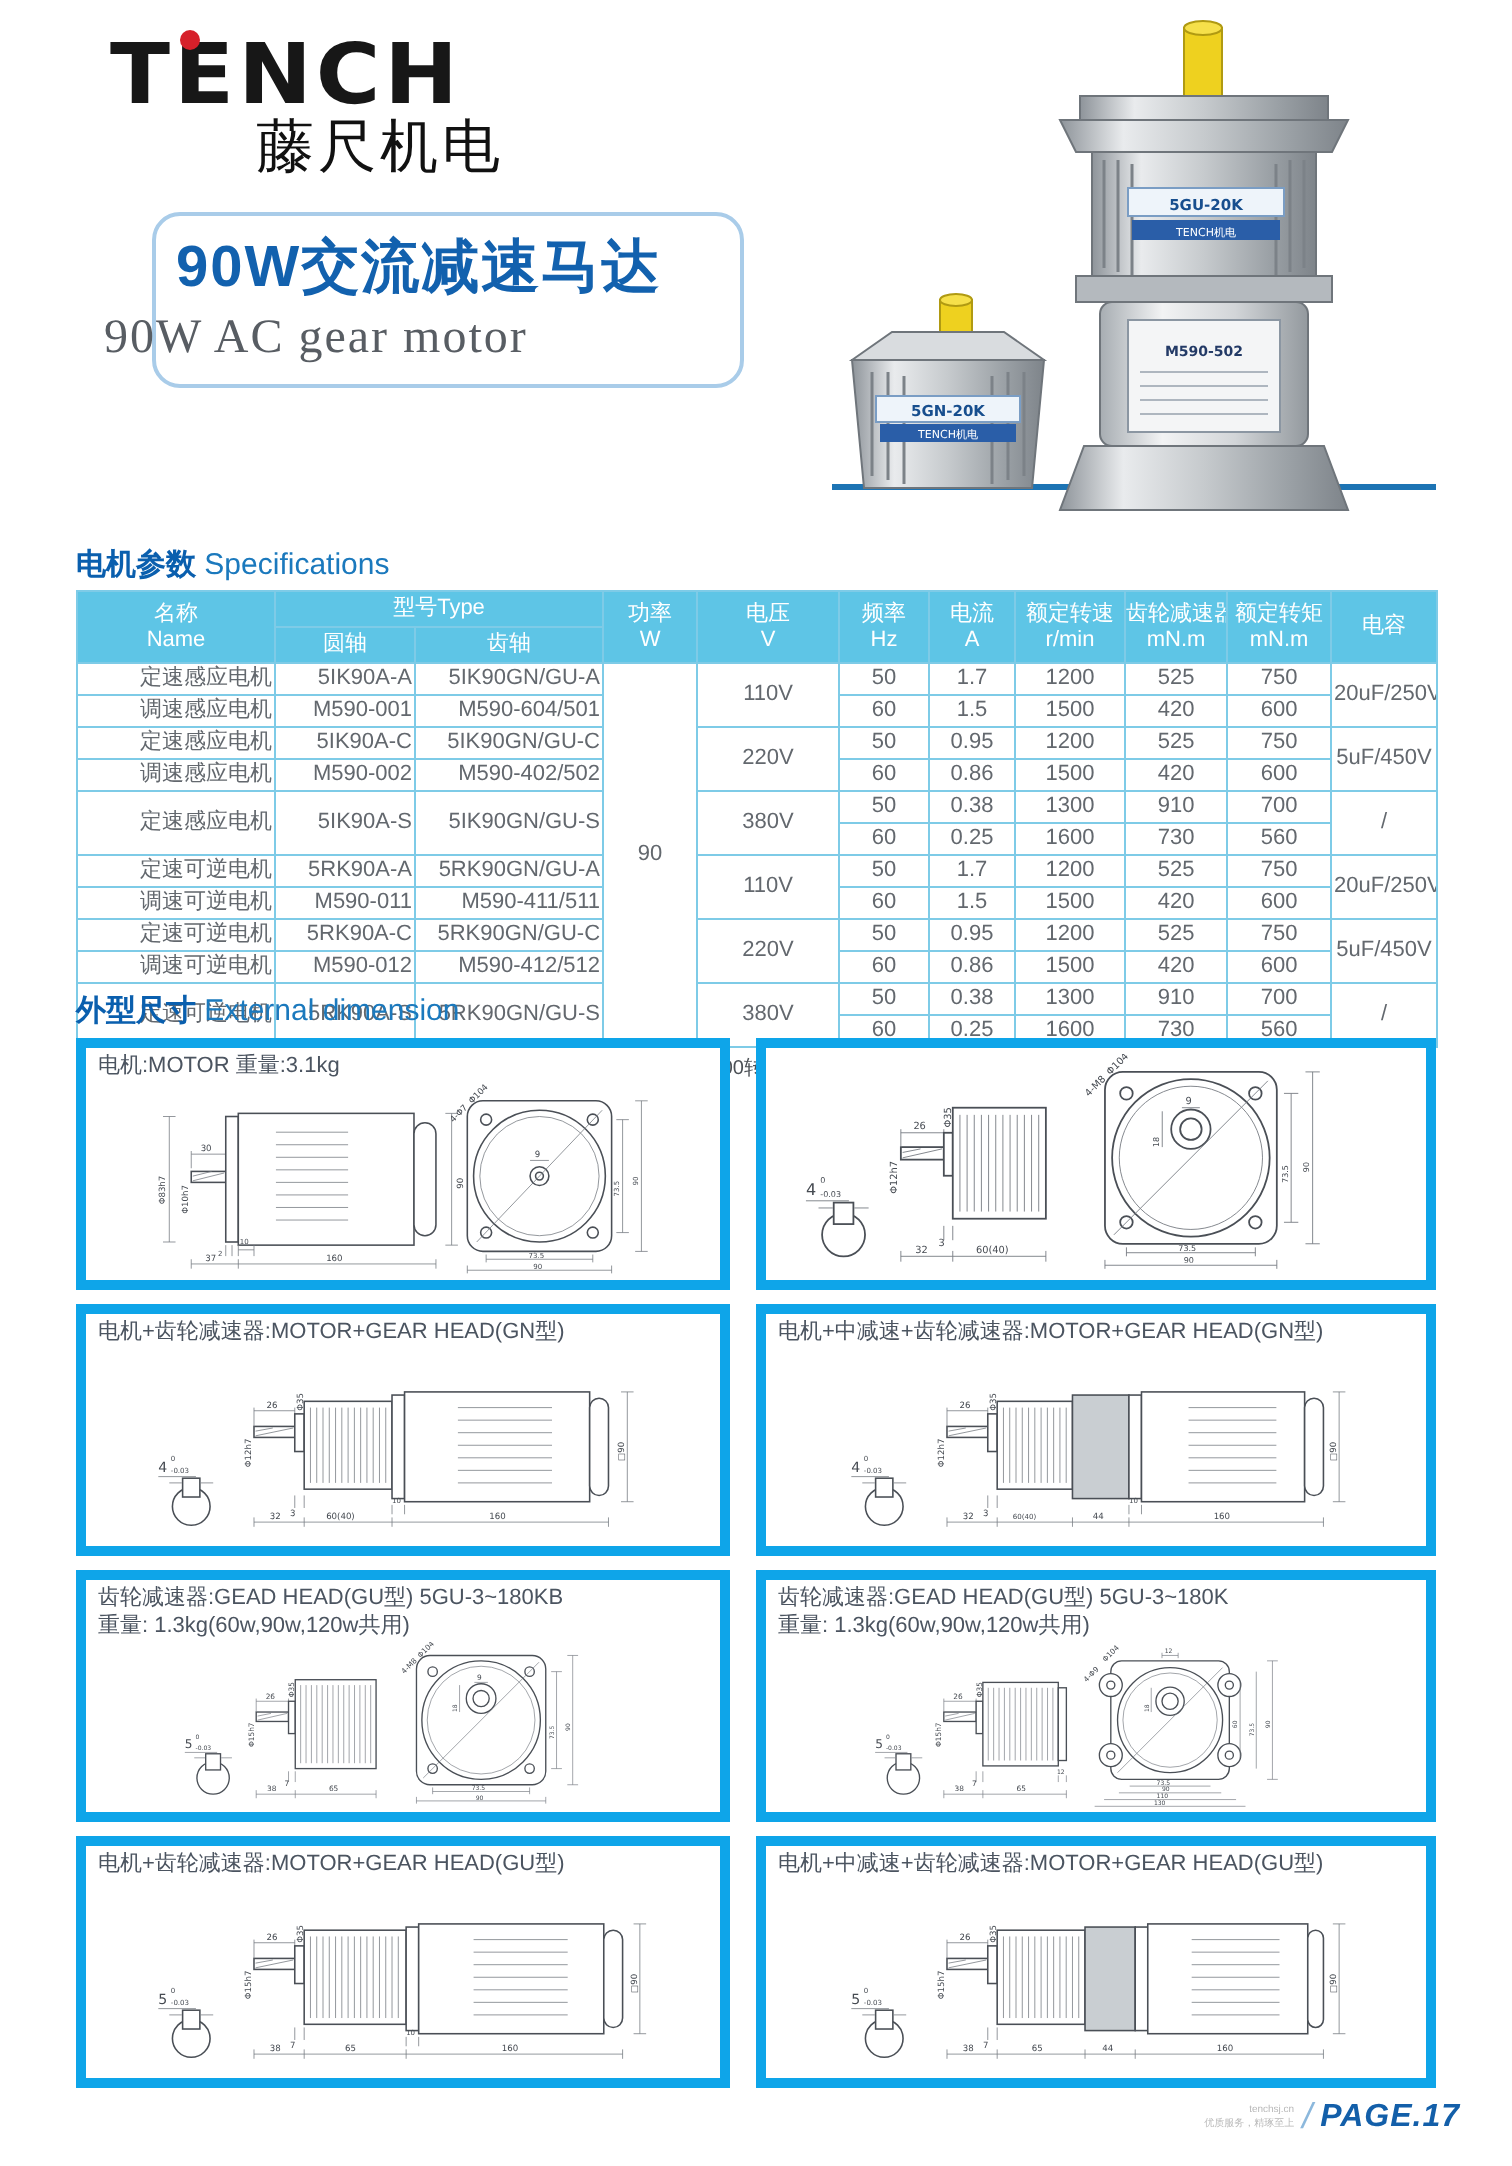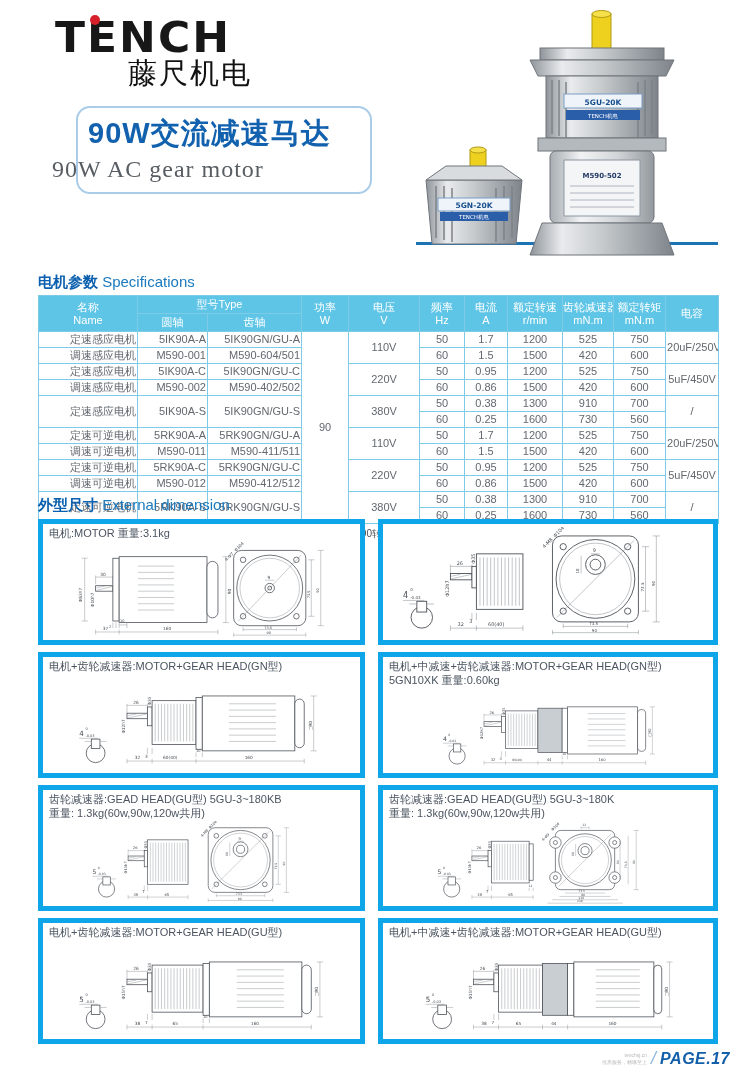--- a/index.html
+++ b/index.html
@@ -431,21 +431,20 @@
           <text class="d4" x="158" y="99">10</text>
           <text class="ds" x="80" y="109">32</text>
           <text class="ds" x="116" y="109">60(40)</text>
           <text class="ds" x="220" y="109">160</text>
           <text class="ds" transform="translate(306,72) rotate(-90)">□90</text>
         </svg>
       </div>
 
       <div class="panel">
         <div class="pt">电机+中减速+齿轮减速器:MOTOR+GEAR HEAD(GN型)</div>
-        <div class="pt">5GN10XK 重量:0.60kg</div>
         <svg class="draw" viewBox="0 0 330 124">
           <g>
             <circle class="o" cx="30" cy="101" r="12"></circle>
               <rect class="f" x="24.5" y="83" width="11" height="12"></rect>
             <path class="t" d="M16 86h8M36 86h8M9 82h24"></path>
           </g>
           <text class="kb" x="9" y="79">4</text>
           <text class="kt" x="17" y="72">0</text>
           <text class="kt" x="17" y="80">-0.03</text>
           <g>

